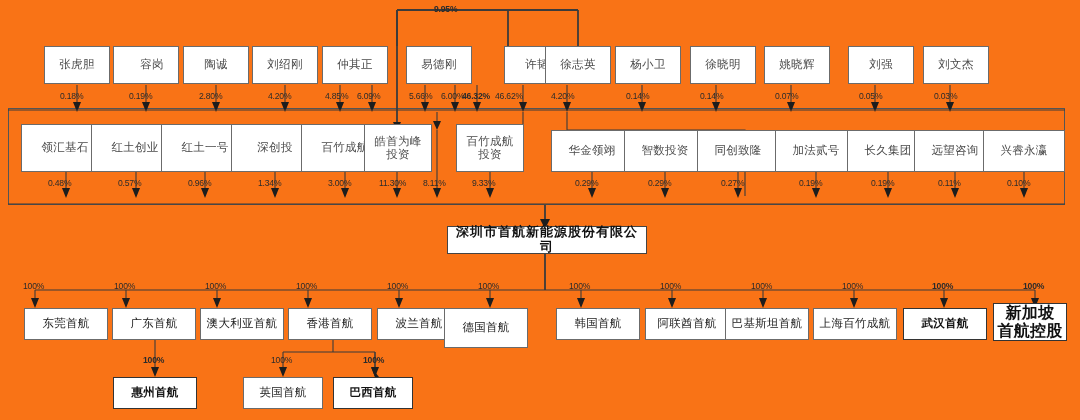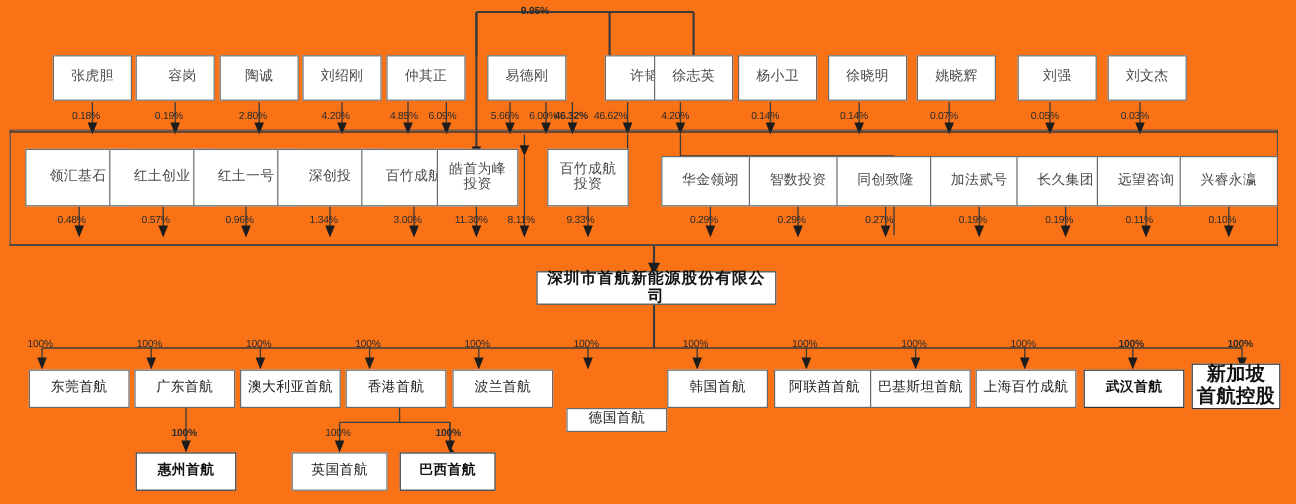--- a/index.html
+++ b/index.html
@@ -404,21 +404,21 @@
   <div class="node dark" style="left:288px; top:308px; width:84px; height:32px;">
     <span class="txt">香港首航</span>
   </div>
   <div class="pct" style="left:296px; top:281px;">100%</div>
 
   <div class="node dark" style="left:377px; top:308px; width:84px; height:32px;">
     <span class="txt">波兰首航</span>
   </div>
   <div class="pct" style="left:387px; top:281px;">100%</div>
 
-  <div class="node dark" style="left:472px; top:308px; width:84px; height:20px;margin-top:32px;">
+  <div class="node dark" style="left:444px; top:308px; width:84px; height:40px;">
     <span class="txt">德国首航</span>
   </div>
   <div class="pct" style="left:478px; top:281px;">100%</div>
 
   <div class="node dark" style="left:556px; top:308px; width:84px; height:32px;">
     <span class="txt">韩国首航</span>
   </div>
   <div class="pct" style="left:569px; top:281px;">100%</div>
 
   <div class="node dark" style="left:645px; top:308px; width:84px; height:32px;">

